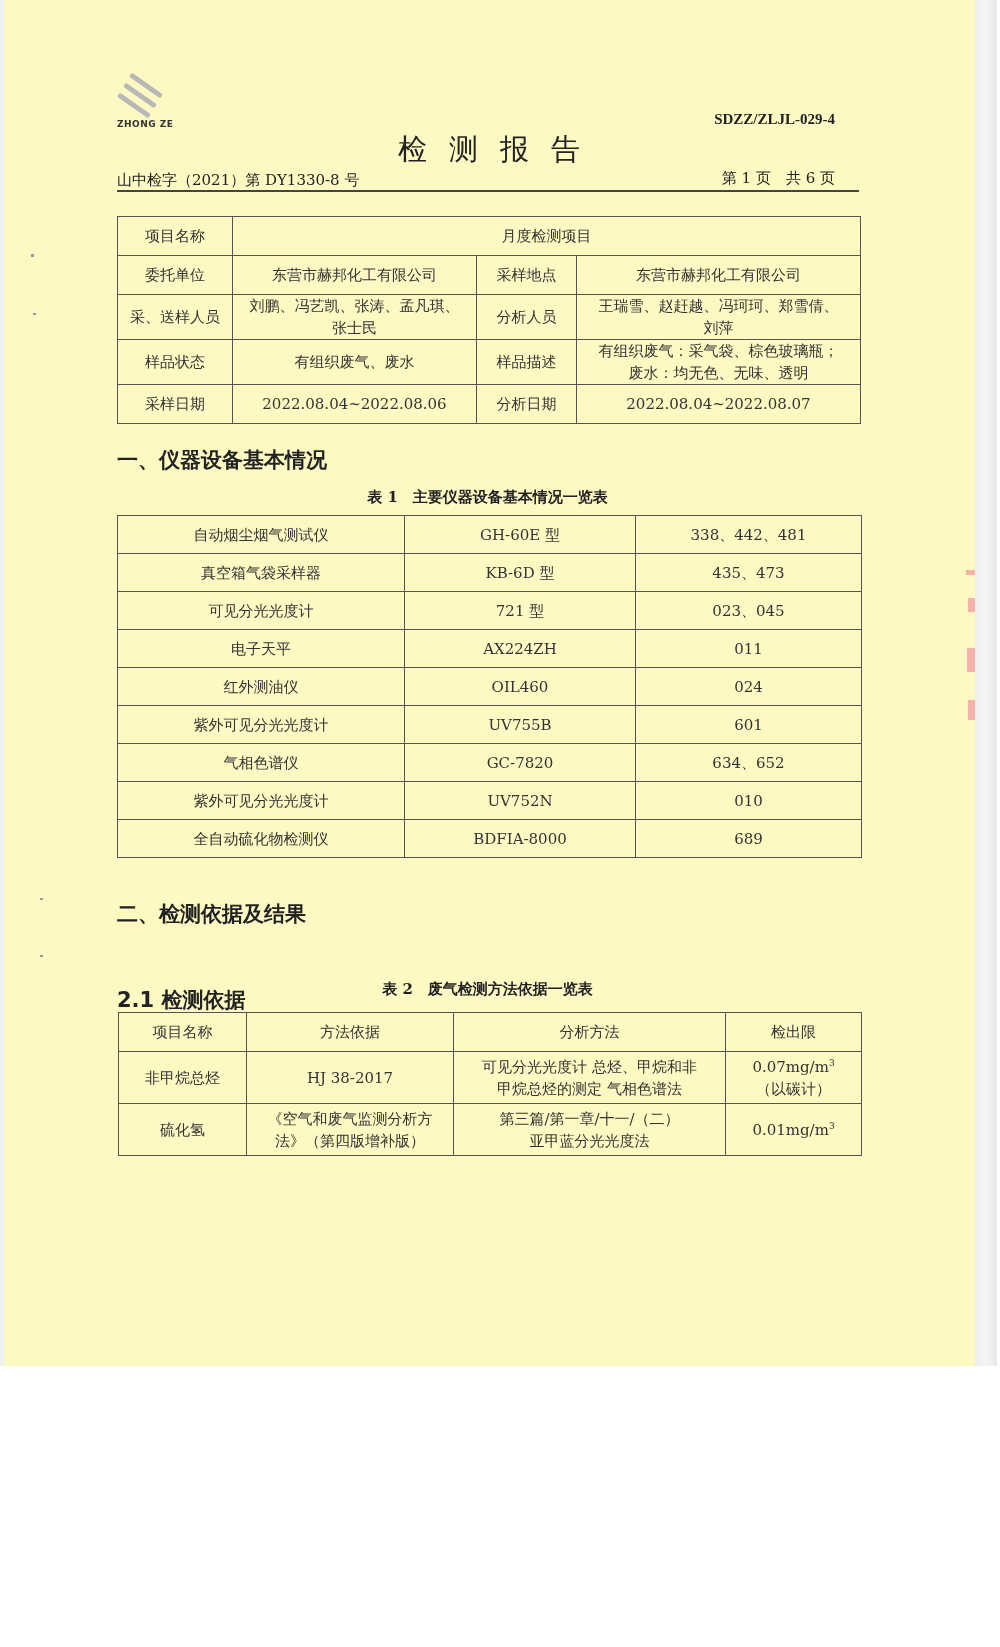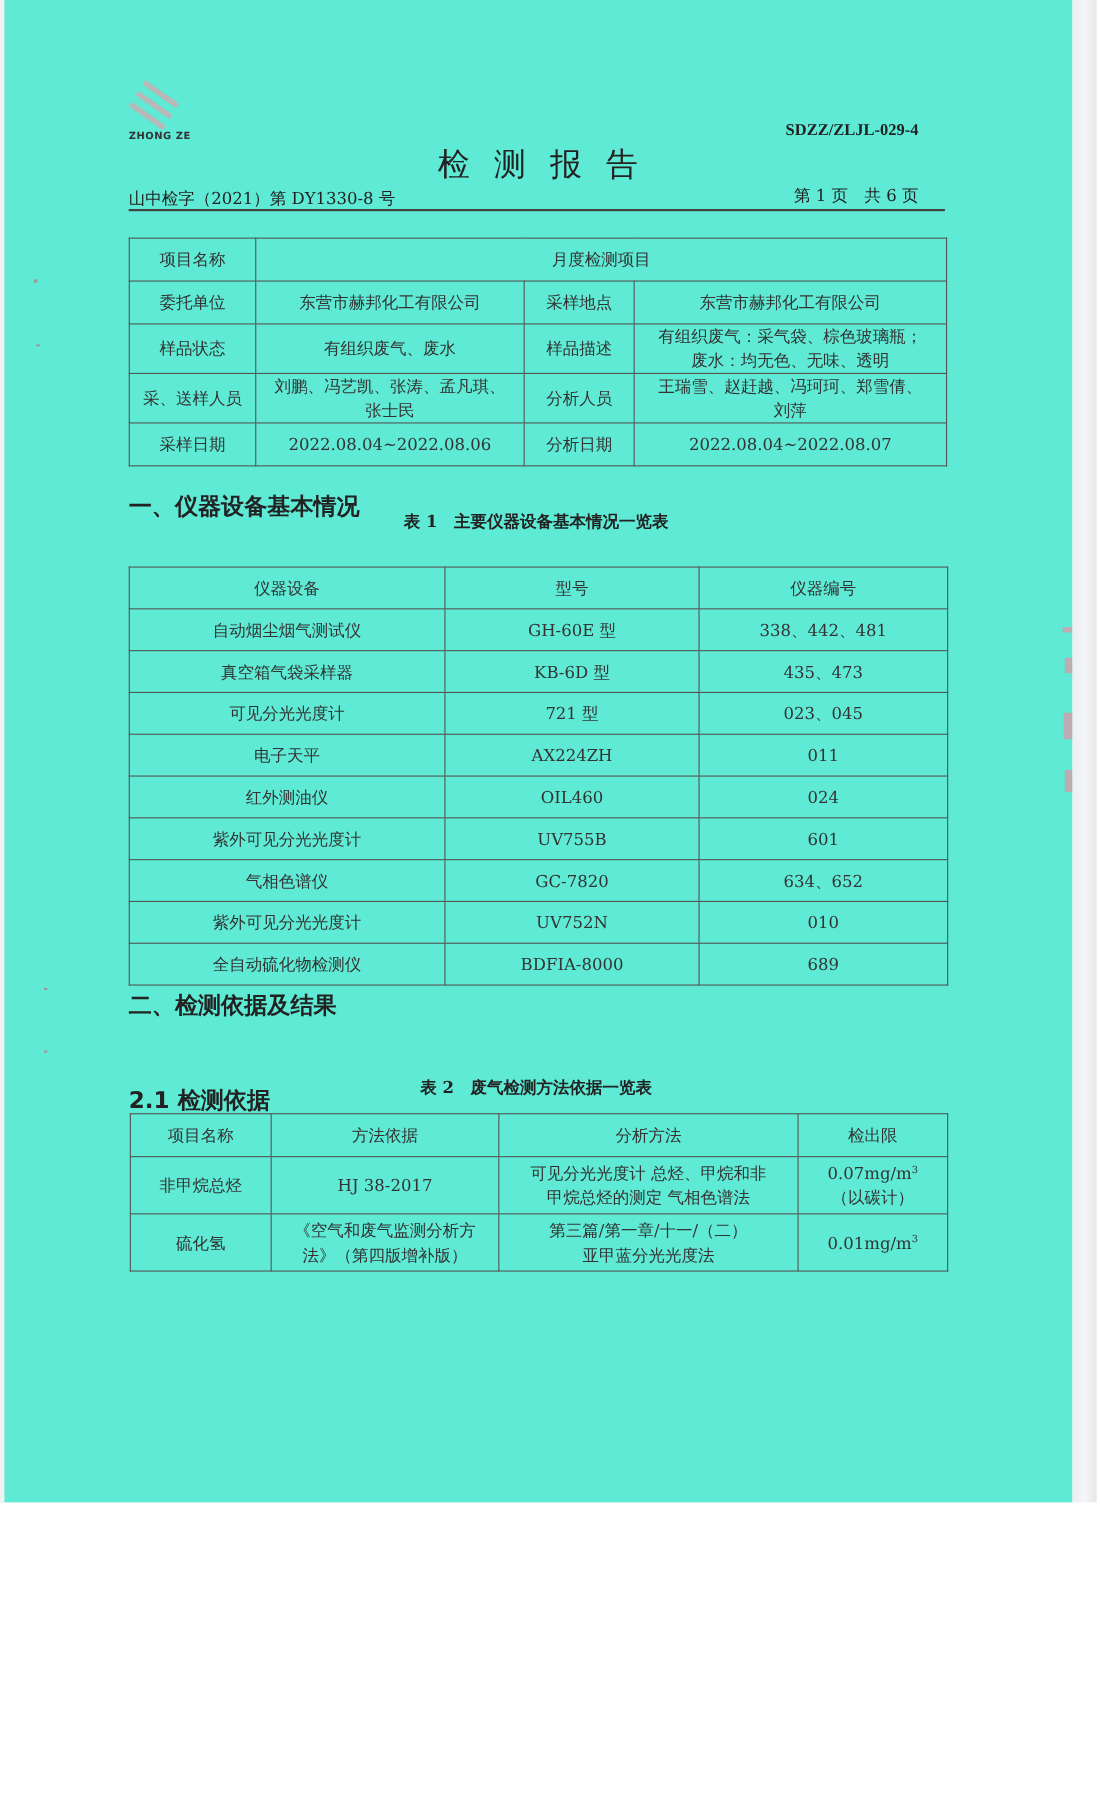--- a/index.html
+++ b/index.html
@@ -1,18 +1,18 @@
 <!DOCTYPE html>
 <html><head>
 <meta charset="utf-8">
 <style>
   html, body { margin:0; padding:0; }
   body { width:1000px; height:1647px; background:#ffffff; position:relative; overflow:hidden;
          font-family:"DejaVu Serif","Liberation Serif",serif; color:#2a2a2a; }
-  .page { position:absolute; left:0; top:0; width:975px; height:1366px; background:#5eead4; }
+  .page { position:absolute; left:0; top:0; width:975px; height:1366px; background:#fef9c3; }
   .page-edge { position:absolute; left:975px; top:0; width:22px; height:1366px;
                background:linear-gradient(to right,#eceeef,#f4f5f6,#e6e8ea); }
   .page-edge-left { position:absolute; left:0; top:0; width:4px; height:1366px; background:#f0f1f2; }
   .below { position:absolute; left:0; top:1366px; width:1000px; height:281px; background:#ffffff; }
 
   .logo { position:absolute; left:115px; top:75px; width:60px; height:60px; }
   .logo .bar { position:absolute; height:5px; width:38px; background:#b8b8b8; transform:rotate(35deg); border-radius:2px; }
   .logo-text { position:absolute; left:117px; top:119px; font-family:"DejaVu Sans","Liberation Sans",sans-serif;
                font-size:9px; font-weight:bold; color:#333; letter-spacing:0.5px; }
   .doc-code { position:absolute; right:140px; top:111px; font-size:15px; font-weight:bold; color:#222;
@@ -73,64 +73,59 @@
       <td>项目名称</td>
       <td colspan="3">月度检测项目</td>
     </tr>
     <tr>
       <td>委托单位</td>
       <td>东营市赫邦化工有限公司</td>
       <td>采样地点</td>
       <td>东营市赫邦化工有限公司</td>
     </tr>
     <tr class="two">
+      <td>采、送样人员</td>
+      <td>
+        <div>刘鹏、冯艺凯、张涛、孟凡琪、</div>
+        <div>张士民</div>
+      </td>
+      <td>分析人员</td>
+      <td>
+        <div>王瑞雪、赵赶越、冯珂珂、郑雪倩、</div>
+        <div>刘萍</div>
+      </td>
+    </tr>
+    <tr class="two">
       <td>样品状态</td>
       <td>有组织废气、废水</td>
       <td>样品描述</td>
       <td>
         <div>有组织废气：采气袋、棕色玻璃瓶；</div>
         <div>废水：均无色、无味、透明</div>
-      </td>
-    </tr>
-    <tr class="two">
-      <td>采、送样人员</td>
-      <td>
-        <div>刘鹏、冯艺凯、张涛、孟凡琪、</div>
-        <div>张士民</div>
-      </td>
-      <td>分析人员</td>
-      <td>
-        <div>王瑞雪、赵赶越、冯珂珂、郑雪倩、</div>
-        <div>刘萍</div>
       </td>
     </tr>
     <tr>
       <td>采样日期</td>
       <td>2022.08.04~2022.08.06</td>
       <td>分析日期</td>
       <td>2022.08.04~2022.08.07</td>
     </tr>
   </tbody>
     </table>
 
   <div class="h1" style="top:446px;">一、仪器设备基本情况</div>
-  <div class="cap" style="top:465px;">表 1　主要仪器设备基本情况一览表</div>
+  <div class="cap" style="top:488px;">表 1　主要仪器设备基本情况一览表</div>
 
   <table class="t1">
     <colgroup>
         <col style="width:287px">
         <col style="width:231px">
         <col style="width:226px">
       </colgroup>
     <tbody>
-        <tr>
-      <td>仪器设备</td>
-      <td>型号</td>
-      <td>仪器编号</td>
-    </tr>
     <tr>
       <td>自动烟尘烟气测试仪</td>
       <td>GH-60E 型</td>
       <td>338、442、481</td>
     </tr>
     <tr>
       <td>真空箱气袋采样器</td>
       <td>KB-6D 型</td>
       <td>435、473</td>
     </tr>

